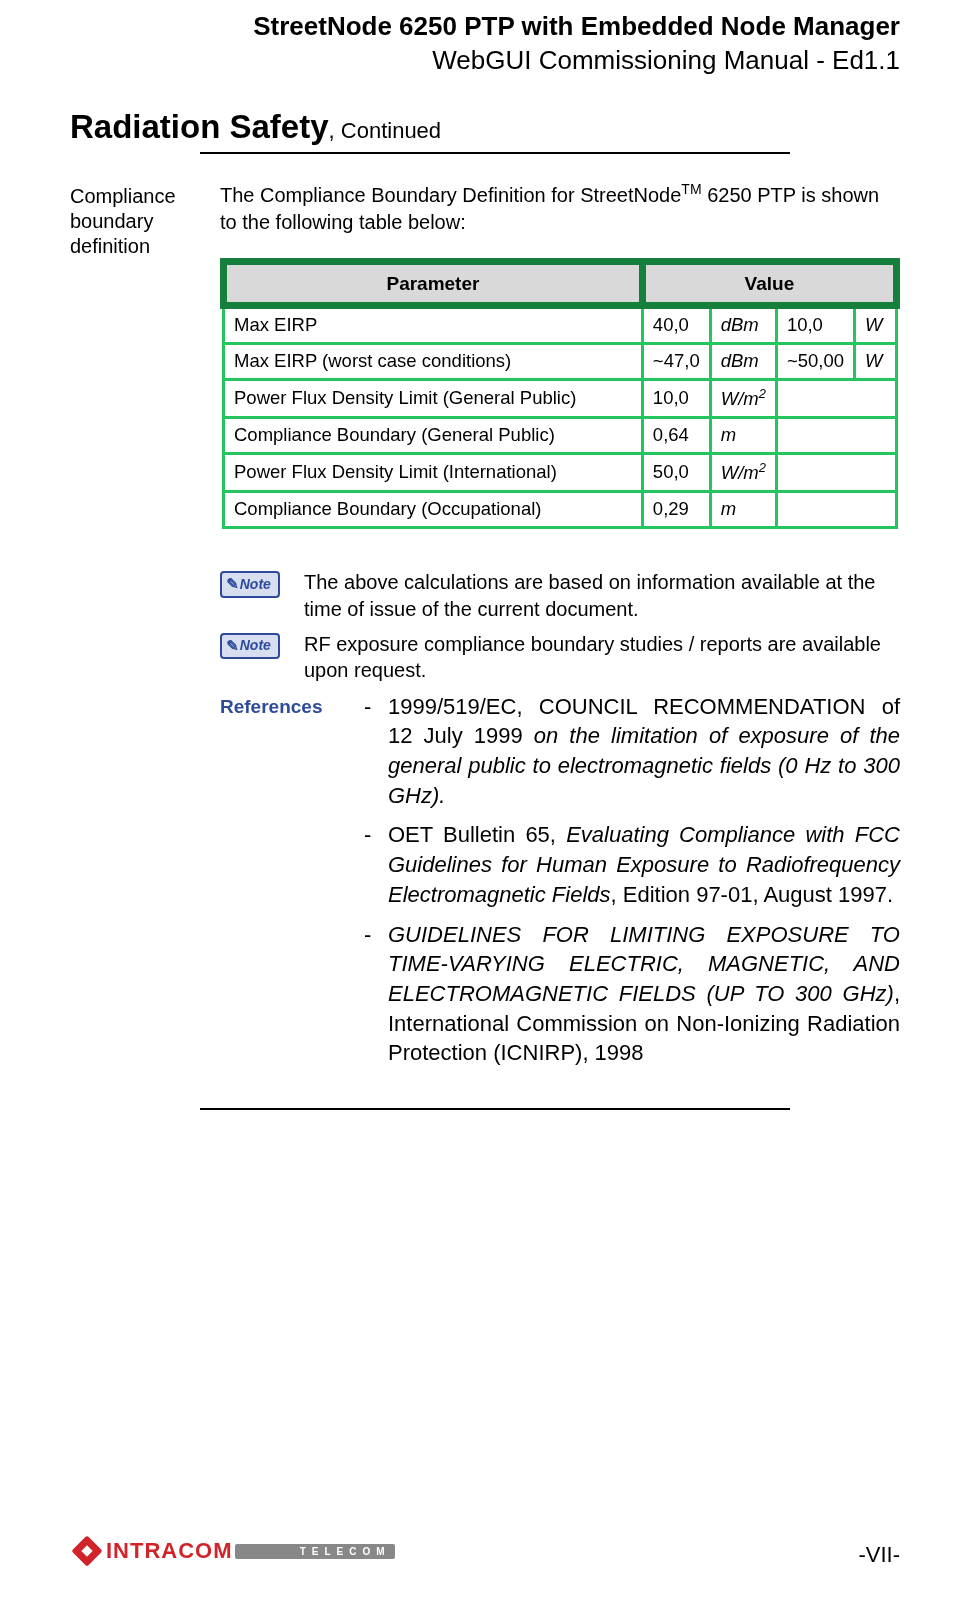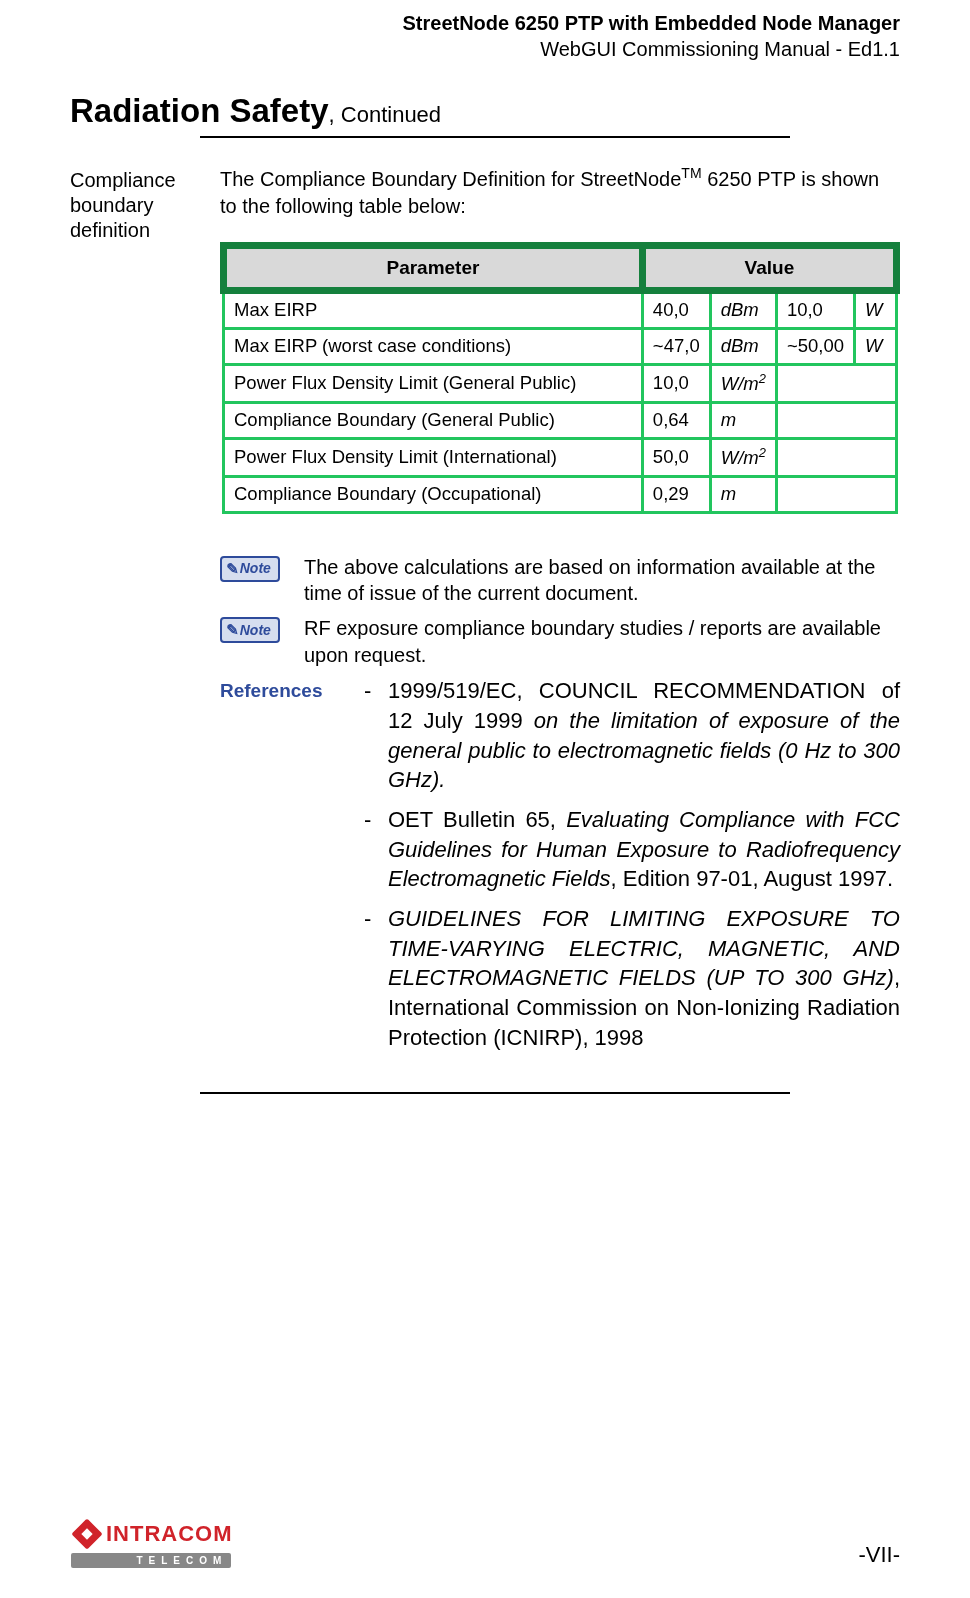--- a/index.html
+++ b/index.html
@@ -14,21 +14,21 @@
     position: relative;
   }
   .page {
     width: 970px;
     height: 1598px;
     padding: 10px 70px 60px 70px;
     position: relative;
   }
   .header {
     text-align: right;
-    font-size: 20px;
+    font-size: 26px;
     line-height: 1.3;
     margin-bottom: 30px;
   }
   .header-line1 { font-weight: bold; }
   .section-head {
     font-size: 33px;
     font-weight: bold;
     margin: 20px 0 6px 0;
   }
   .section-head .cont {
@@ -154,21 +154,21 @@
     position: absolute;
     bottom: 30px;
     left: 70px;
     right: 70px;
     display: flex;
     justify-content: space-between;
     align-items: flex-end;
   }
   .logo {
     display: flex;
-    flex-direction: column;
+    flex-direction: row;
     align-items: center;
     gap: 2px;
   }
   .logo-top {
     display: flex;
     align-items: center;
     gap: 2px;
   }
   .logo-diamond {
     width: 34px;

